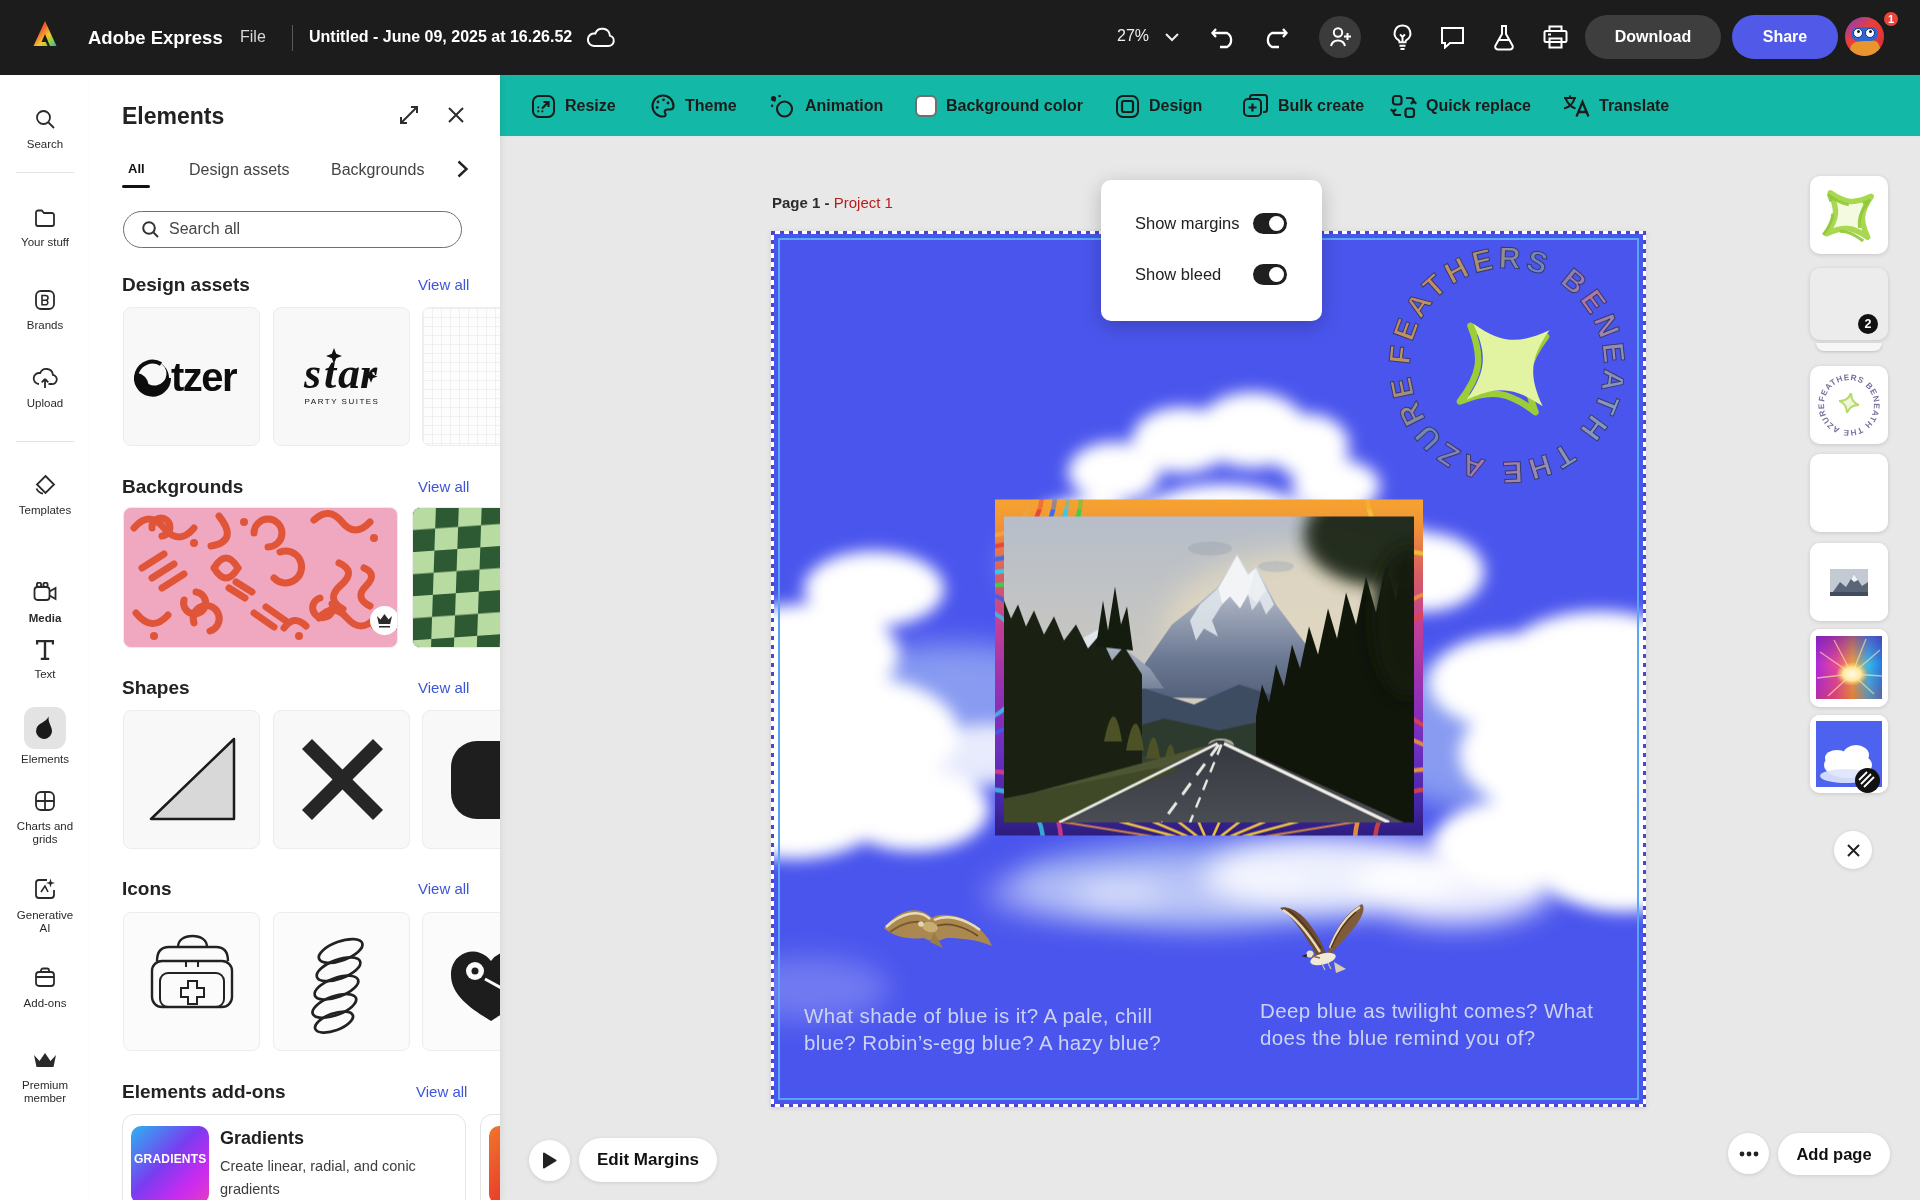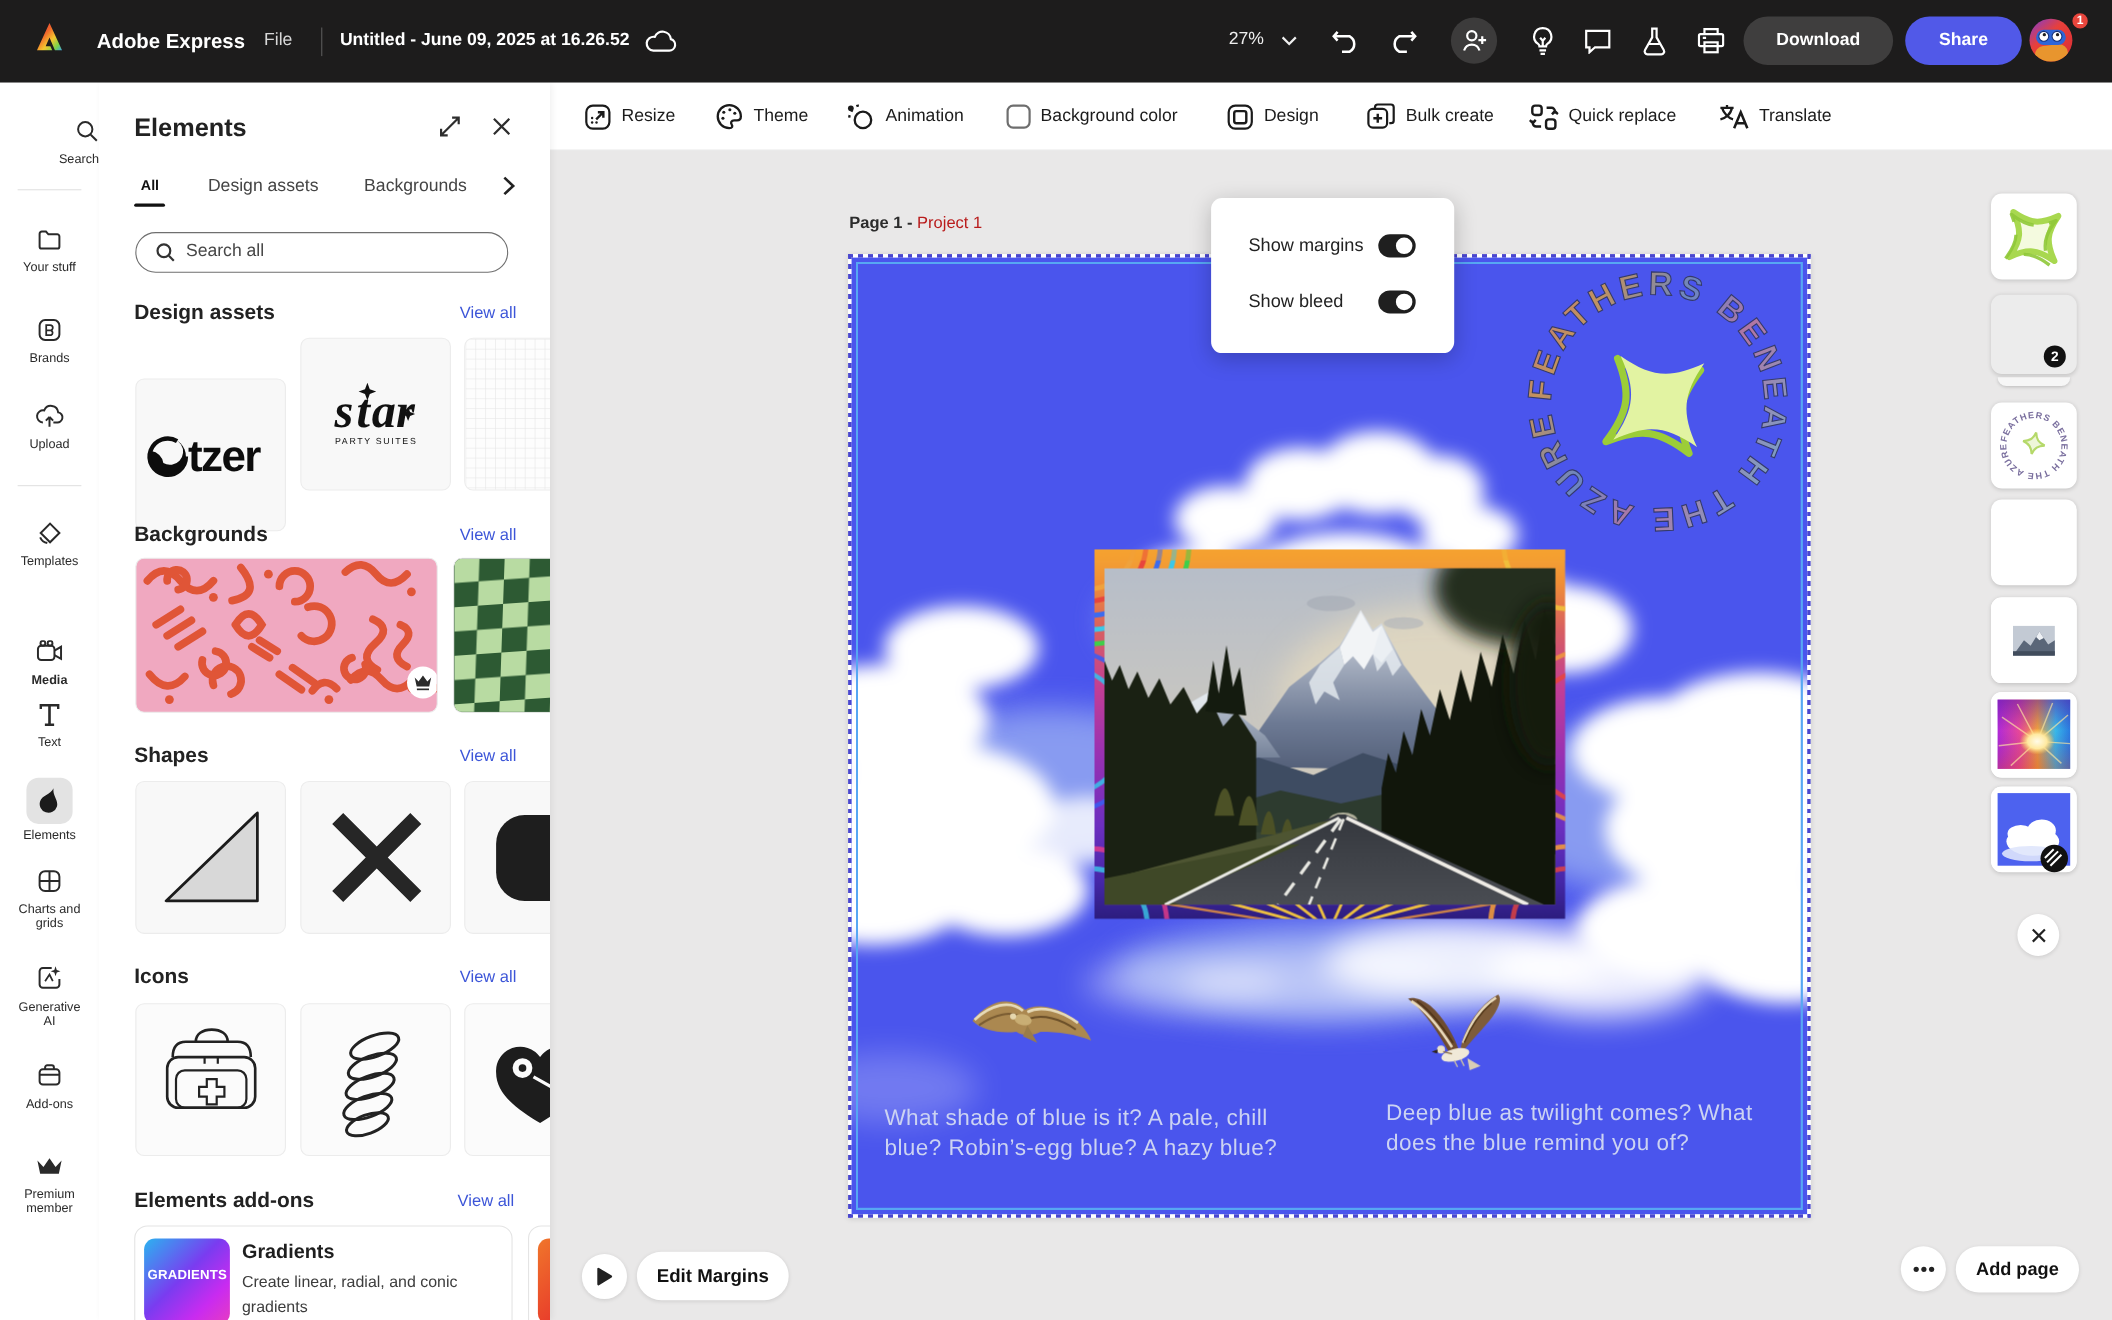--- a/index.html
+++ b/index.html
@@ -1,20 +1,20 @@
 <!DOCTYPE html>
 <html><head><meta charset="utf-8">
 <style>
 *{margin:0;padding:0;box-sizing:border-box;}
 html,body{width:1920px;height:1200px;overflow:hidden;background:#e9e9e9;font-family:"Liberation Sans",sans-serif;}
 .abs{position:absolute;}
 #topbar{position:absolute;left:0;top:0;width:1920px;height:75px;background:#1d1c1c;z-index:60;color:#fff;}
 #rail{position:absolute;left:0;top:75px;width:90px;height:1125px;background:#fff;z-index:40;}
 #panel{position:absolute;left:90px;top:75px;width:410px;height:1125px;background:#fff;z-index:45;box-shadow:2px 0 6px rgba(0,0,0,0.06);overflow:hidden;}
-#toolbar{position:absolute;left:500px;top:75px;width:1420px;height:62px;background:#ffffff;z-index:30;border-bottom:1px solid #e4e4e4;}
+#toolbar{position:absolute;left:500px;top:75px;width:1420px;height:62px;background:#14b8a6;z-index:30;border-bottom:1px solid #e4e4e4;font-weight:bold;}
 #canvas{position:absolute;left:500px;top:137px;width:1420px;height:1063px;background:#e9e8e8;z-index:10;}
 .railitem{position:absolute;width:90px;text-align:center;color:#2a2a2a;}
 .railitem .lb{font-size:11.5px;line-height:13px;margin-top:4px;}
 .railitem svg{display:inline-block;}
 .raildiv{position:absolute;left:16px;width:58px;height:1px;background:#e2e2e2;}
 .vall{position:absolute;color:#3c55d8;font-size:15px;font-weight:500;}
 .shead{position:absolute;font-size:19px;font-weight:700;color:#222;}
 .card{position:absolute;background:#f8f8f8;border:1px solid #ececec;border-radius:8px;overflow:hidden;}
 .tbitem{display:flex;align-items:center;gap:9px;position:absolute;top:0;height:62px;color:#1b1b1b;font-size:16px;}
 .pill{position:absolute;background:#fff;border-radius:22px;display:flex;align-items:center;justify-content:center;font-weight:700;color:#111;box-shadow:0 1px 4px rgba(0,0,0,0.12);}
@@ -84,21 +84,21 @@
      <div class="abs" style="left:6px;top:10px;width:27px;height:14px;border-radius:8px;background:#2e66d8;"></div>
      <div class="abs" style="left:8px;top:11px;width:10px;height:10px;border-radius:50%;background:#fff;border:1.5px solid #15327a;"></div>
      <div class="abs" style="left:20px;top:11px;width:10px;height:10px;border-radius:50%;background:#fff;border:1.5px solid #15327a;"></div>
      <div class="abs" style="left:12px;top:13px;width:3px;height:3px;border-radius:50%;background:#222;"></div>
      <div class="abs" style="left:24px;top:13px;width:3px;height:3px;border-radius:50%;background:#222;"></div>
   </div>
   <div class="abs" style="left:1882px;top:10px;width:18px;height:18px;border-radius:50%;background:#e8453c;border:2px solid #1d1c1c;text-align:center;line-height:14px;font-size:11px;font-weight:700;">1</div>
 </div>
 
 <div id="rail">
-  <div class="railitem" style="top:33px;text-align:right;">
+  <div class="railitem" style="top:33px;">
     <svg width="22" height="22" viewBox="0 0 22 22" fill="none" stroke="#2a2a2a" stroke-width="1.8">
         <circle cx="9.5" cy="9.5" r="6.5"></circle>
         <path d="M14.5 14.5 L20 20"></path>
       </svg>
     <div class="lb">Search</div>
   </div>
   <div class="raildiv" style="top:97px;"></div>
   <div class="railitem" style="top:133px;">
     <svg width="22" height="20" viewBox="0 0 22 20" fill="none" stroke="#2a2a2a" stroke-width="1.8">
         <path d="M2 4.5 V16 a2 2 0 0 0 2 2 h14 a2 2 0 0 0 2-2 V7 a2 2 0 0 0-2-2 h-8 l-2.2-2.5 H4 a2 2 0 0 0-2 2 Z"></path>
@@ -196,21 +196,21 @@
     </svg>
   <div class="abs" style="left:33px;top:136px;width:339px;height:37px;border:1.8px solid #6f6f6f;border-radius:19px;"></div>
   <svg class="abs" style="left:51px;top:145px" width="19" height="19" viewBox="0 0 19 19" fill="none" stroke="#333" stroke-width="2">
       <circle cx="8" cy="8" r="5.8"></circle>
       <path d="M12.5 12.5 L17 17"></path>
     </svg>
   <div class="abs" style="left:79px;top:145px;font-size:16px;color:#474747;">Search all</div>
 
   <div class="shead" style="left:32px;top:199px;">Design assets</div>
   <div class="vall" style="left:328px;top:201px;">View all</div>
-  <div class="card" style="left:33px;top:232px;width:137px;height:139px;margin-top:37px;">
+  <div class="card" style="left:33px;top:232px;width:137px;height:139px;">
     <svg width="137" height="139" viewBox="0 0 137 139">
         <g transform="translate(10,48)">
           <circle cx="18" cy="22" r="17" fill="#0d0d0d"></circle>
           <path d="M3.5 17 a15.5 15.5 0 0 1 27-6 a12 12 0 0 1-16 17 a13 13 0 0 0-11-11 Z" fill="#f8f8f8"></path>
           <path d="M35 22 a16.5 16.5 0 1 1-8-14" fill="none" stroke="#0d0d0d" stroke-width="4"></path>
           <text x="37" y="35" font-family="Liberation Sans" font-size="40" font-weight="700" fill="#0d0d0d" letter-spacing="-1.5">tzer</text>
         </g>
       </svg>
   </div>
   <div class="card" style="left:183px;top:232px;width:137px;height:139px;">

